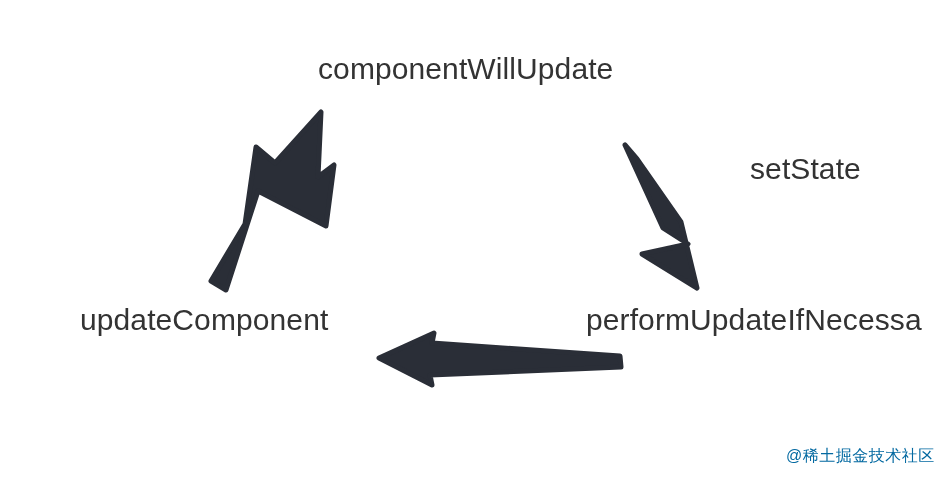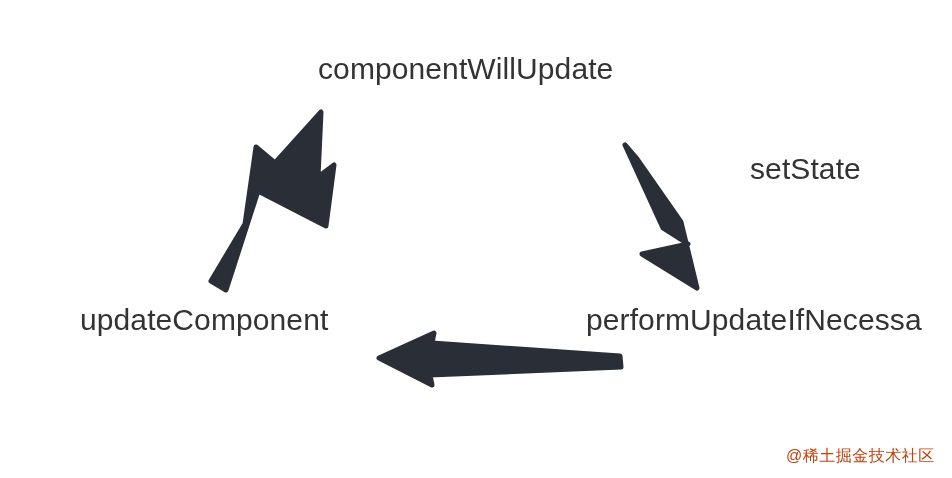--- a/index.html
+++ b/index.html
@@ -49,21 +49,21 @@
   #label-update-component {
     left: 80px;
     top: 305px;
   }
   #watermark {
     position: absolute;
     left: 786px;
     top: 446px;
     font-family: "Liberation Sans", sans-serif;
     font-size: 16px;
-    color: #c2410c;
+    color: #0369a1;
     white-space: nowrap;
     letter-spacing: 0.5px;
   }
 </style>
 </head>
 <body>
 
 <div id="canvas">
 
   <svg id="arrow-layer" viewBox="0 0 952 478" xmlns="http://www.w3.org/2000/svg">

